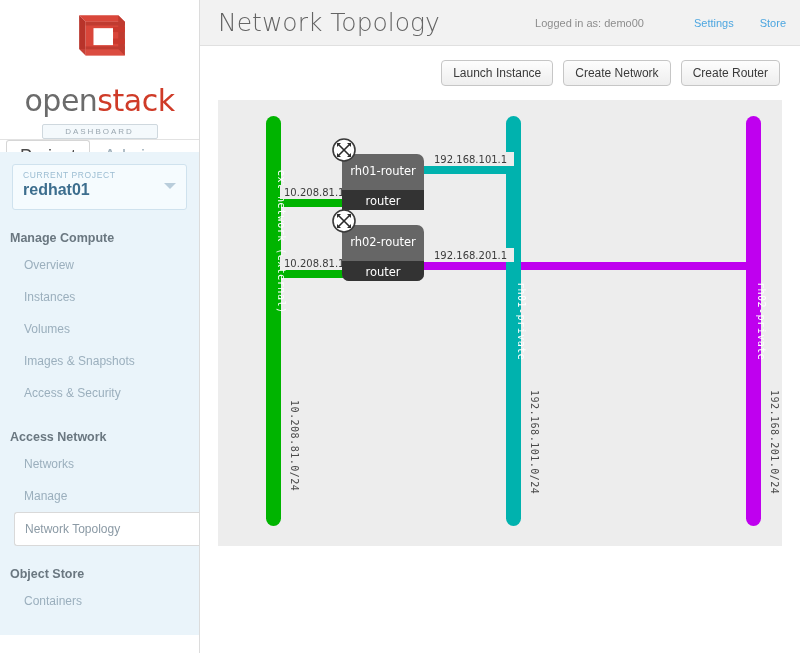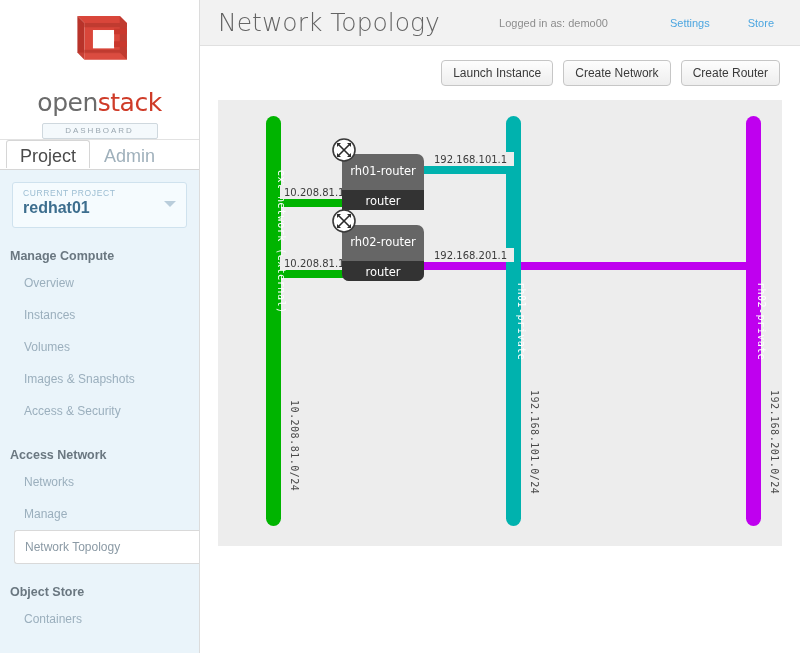--- a/index.html
+++ b/index.html
@@ -22,21 +22,21 @@
   #brand {
     height: 140px;
     display: flex; flex-direction: column;
     align-items: center; justify-content: flex-start;
     padding-top: 6px;
     background: #ffffff;
     border-bottom: 1px solid #e2e2e2;
   }
   .logo-mark { width: 74px; height: 66px; }
   .wordmark {
-    font-size: 25px; letter-spacing: -0.5px; margin-top: 18px;
+    font-size: 30px; letter-spacing: -0.5px; margin-top: 18px;
     font-family: "DejaVu Sans", sans-serif;
   }
   .wm-open { color: #6b6b6b; }
   .wm-stack { color: #cf3b28; }
   .dash-badge {
     margin-top: 6px;
     width: 116px; height: 17px;
     border: 1px solid #cfd8de;
     border-radius: 2px;
     background: #f4f9fc;
@@ -58,21 +58,21 @@
     margin-bottom: -1px; cursor: pointer;
   }
   .tab.active {
     color: #4a4a4a;
     background: #ffffff;
     border-color: #d6d6d6;
     border-radius: 3px 3px 0 0;
   }
 
   #nav {
-    position: absolute; top: 170px; left: 0;
+    position: absolute; top: 152px; left: 0;
     width: 199px; height: 483px;
     background: #eaf4fa;
     padding-top: 12px;
     overflow: hidden;
   }
   .project-select {
     margin: 0 12px 0 12px;
     height: 46px;
     background: #f5fbfe;
     border: 1px solid #cfe2ee;
@@ -120,21 +120,21 @@
     background: #f2f2f2;
     border-bottom: 1px solid #e0e0e0;
     display: flex; align-items: center;
   }
   #page-title {
     font-size: 25px; color: #646464;
     margin-left: 18px; flex: 1;
     font-family: "DejaVu Sans", sans-serif;
     font-weight: 300;
   }
-  .topbar-right { display: flex; align-items: flex-start; padding-right: 26px; gap: 12px; }
+  .topbar-right { display: flex; align-items: flex-start; padding-right: 14px; }
   #logged-in { font-size: 11px; color: #8d8d8d; margin-right: 24px; }
   .top-link { font-size: 11px; color: #4da6e0; margin-left: 26px; cursor: pointer; text-decoration: none; }
 
   #actions {
     height: 54px;
     display: flex; align-items: center; justify-content: flex-end;
     padding-right: 20px;
   }
   .btn {
     height: 26px; padding: 0 11px;

